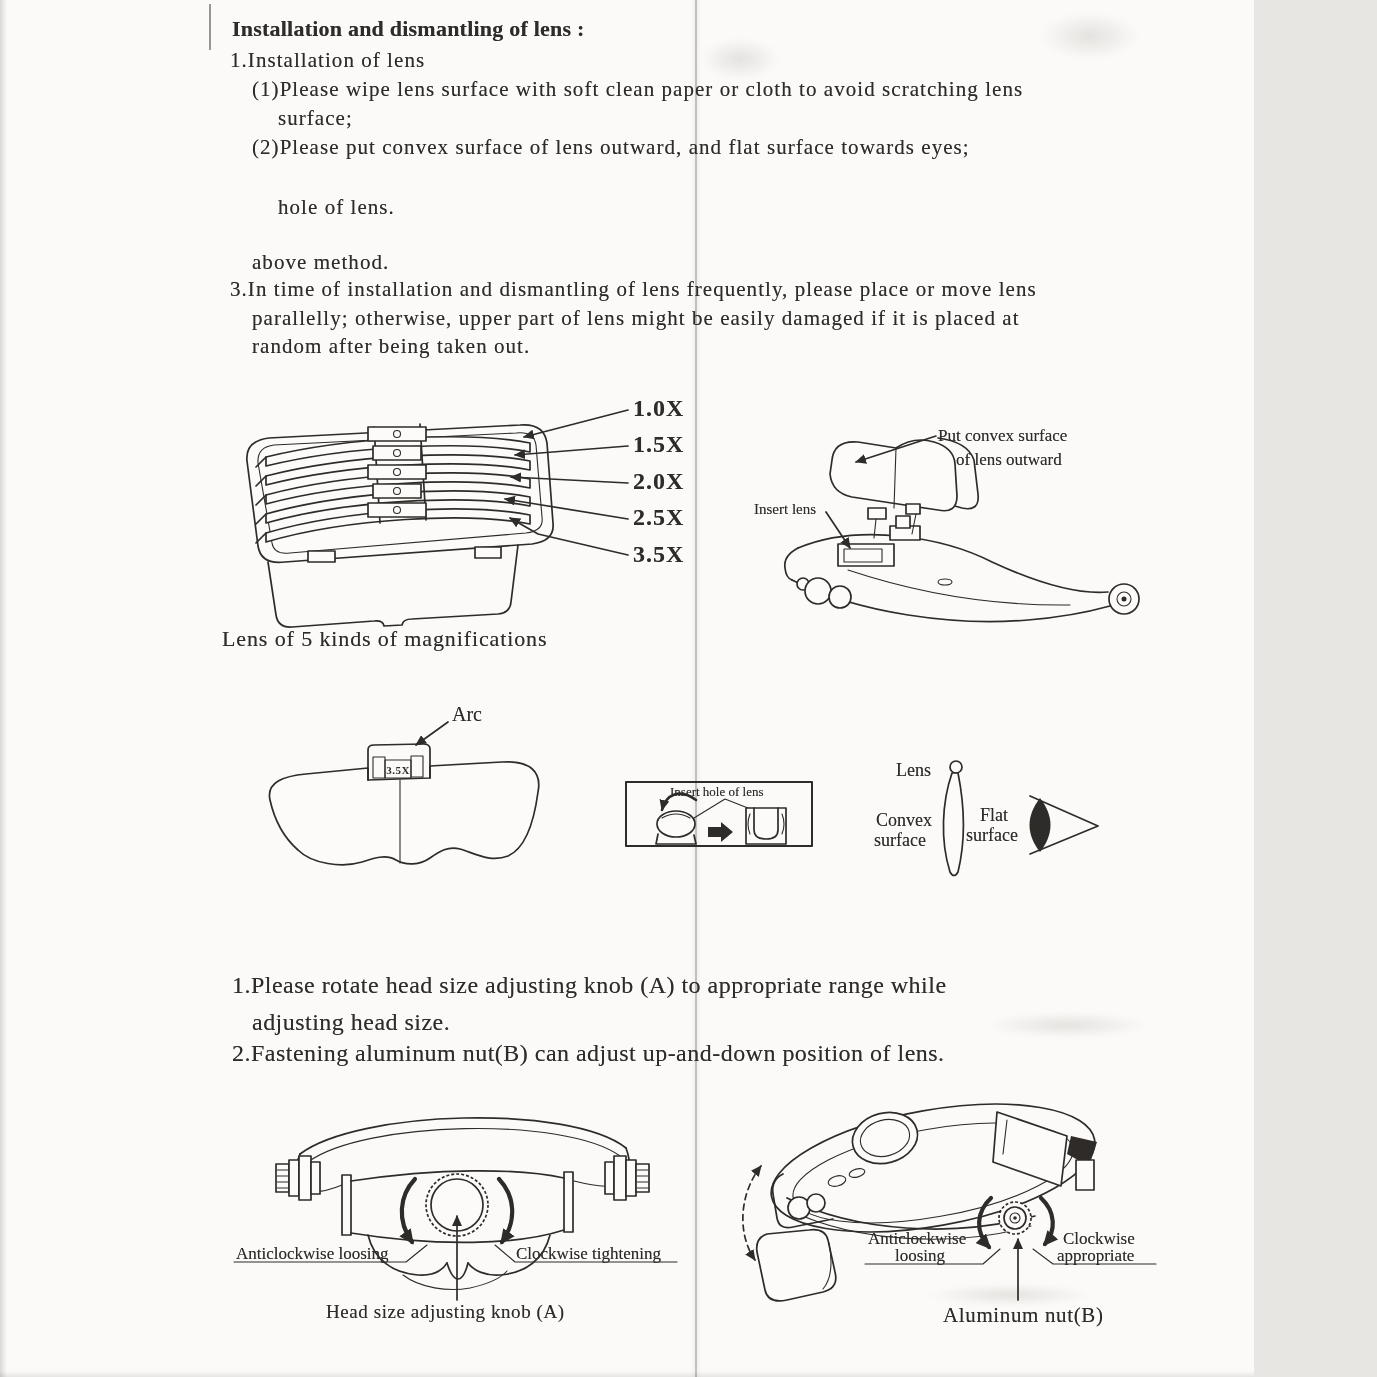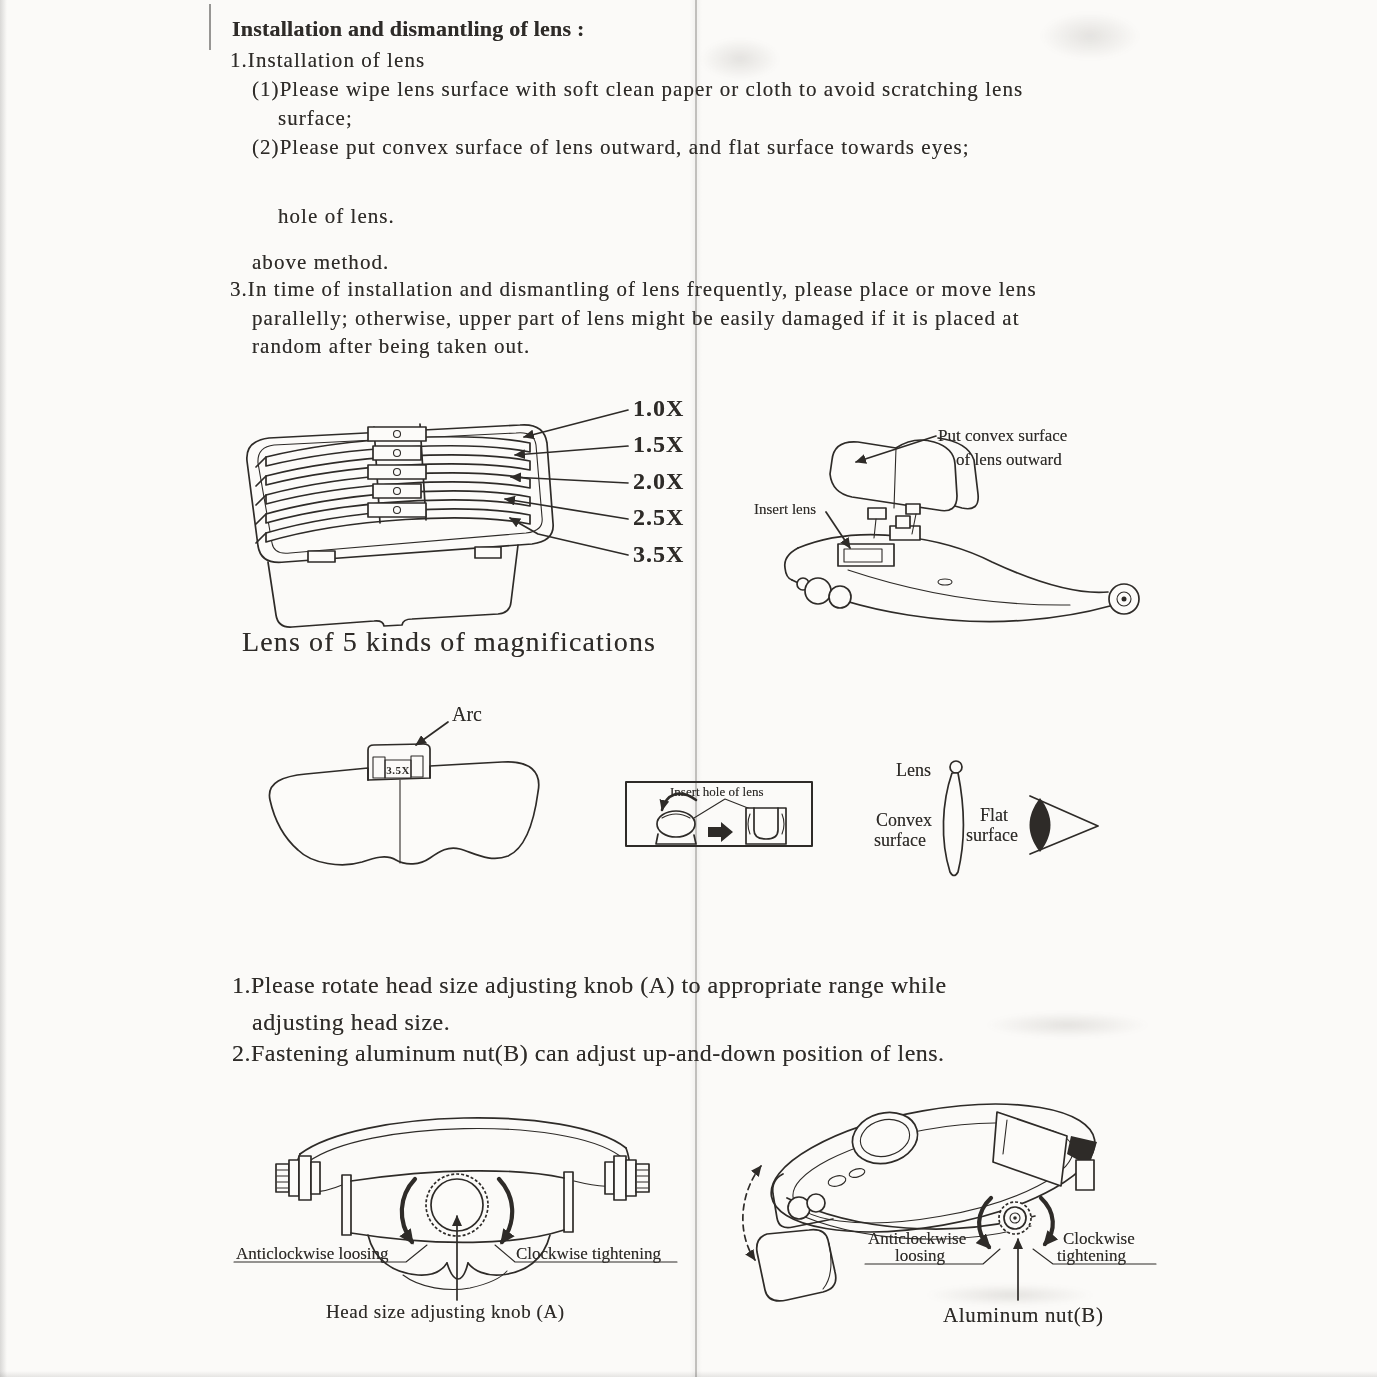--- a/index.html
+++ b/index.html
@@ -1,26 +1,26 @@
 <!DOCTYPE html>
 <html style="--ink: #2e2b28; --paper: #fbfaf8; --fold: #8f8d89;"><head>
 <meta charset="utf-8">
 <style>
   :root{ --ink:#2e2b28; --paper:#fbfaf8; --fold:#8f8d89; }
   html,body{margin:0;padding:0;background:#e8e6e2;}
-  #page{position:relative;width:1377px;height:1377px;background:var(--paper);overflow:hidden;}
+  #page{position:relative;width:1254px;height:1377px;background:var(--paper);overflow:hidden;}
   .txt{font-family:"Liberation Serif",serif;color:var(--ink);position:absolute;white-space:nowrap;
        text-shadow:0 0 .4px rgba(46,43,40,.5);}
   .title{font-size:22px;font-weight:bold;letter-spacing:.01em;}
   .s1{font-size:21px;letter-spacing:.05em;}
   .s2{font-size:24px;letter-spacing:.02em;}
   .s2h{font-size:24px;letter-spacing:.06em;}
   .ind0{left:230px}.ind1{left:252px}.ind2{left:278px}
   .mag{font-size:24px;font-weight:bold;letter-spacing:.04em;}
-  .cap22{font-size:28px;letter-spacing:.04em;margin-left:20px;}
+  .cap22{font-size:22px;letter-spacing:.04em;}
   .cap19{font-size:19px;letter-spacing:.03em;}
   .cap21{font-size:21px;letter-spacing:.03em;}
   .f13{font-size:13px}.f15{font-size:15px}.f17{font-size:17px}.f18{font-size:18px}.f20{font-size:20px}
   svg{position:absolute;overflow:visible;}
   .ln{fill:none;stroke:var(--ink);stroke-width:1.7;stroke-linecap:round;stroke-linejoin:round;}
   .lnt{fill:none;stroke:var(--ink);stroke-width:1.1;stroke-linecap:round;stroke-linejoin:round;}
   .fw{fill:#fcfbf9;stroke:var(--ink);stroke-width:1.7;stroke-linejoin:round;}
   .fk{fill:var(--ink);stroke:none;}
   .thick{fill:none;stroke:var(--ink);stroke-width:4.2;stroke-linecap:round;}
   .m3{fill:none;stroke:var(--ink);stroke-width:2.6;stroke-linecap:round;}
@@ -59,21 +59,21 @@
   <div class="smudge" style="left:1040px;top:12px;width:100px;height:48px"></div>
   <div class="smudge" style="left:700px;top:38px;width:80px;height:42px"></div>
   <div class="smudge" style="left:985px;top:1012px;width:165px;height:26px"></div>
   <div class="smudge" style="left:925px;top:1284px;width:170px;height:22px"></div>
 
   <div class="txt title" style="left:232px;top:16px">Installation and dismantling of lens :</div>
   <div class="txt s1 ind0" style="top:48px">1.Installation of lens</div>
   <div class="txt s1 ind1" style="top:77px">(1)Please wipe lens surface with soft clean paper or cloth to avoid scratching lens</div>
   <div class="txt s1 ind2" style="top:106px">surface;</div>
   <div class="txt s1 ind1" style="top:135px">(2)Please put convex surface of lens outward, and flat surface towards eyes;</div>
-  <div class="txt s1 ind2" style="top:204px">hole of lens.</div>
+  <div class="txt s1 ind2" style="top:195px">hole of lens.</div>
   <div class="txt s1 ind1" style="top:250px">above method.</div>
   <div class="txt s1 ind0" style="top:277px">3.In time of installation and dismantling of lens frequently, please place or move lens</div>
   <div class="txt s1 ind1" style="top:306px">parallelly; otherwise, upper part of lens might be easily damaged if it is placed at</div>
   <div class="txt s1 ind1" style="top:334px">random after being taken out.</div>
 
   <svg style="left:228px;top:383px" width="400" height="255" viewBox="0 0 400 255">
     <g>
       <path class="fw" d="M 19,78 Q 17,58 41,55 L 292,42 Q 316,40 319,60 L 325,140 Q 327,158 304,161 L 57,179 Q 33,182 30,163 Z"></path>
       <path class="lnt" d="M 30,80 Q 29,64 46,62 L 288,50 Q 306,48 308,62 L 314,134 Q 316,148 298,150 L 62,170 Q 46,172 44,160 Z"></path>
     </g>
@@ -298,16 +298,16 @@
       <path class="thick" d="M 326,120 C 341,134 341,153 330,166" marker-end="url(#arwb)"></path>
     </g>
     <g>
       <path class="lnt" d="M 150,186 L 268,186 M 268,186 L 285,171 M 338,186 L 441,186 M 338,186 L 318,171"></path>
     </g>
     <path class="ln" d="M 303,222 L 303,161" marker-end="url(#arw)"></path>
   </svg>
   <div class="txt f17" style="left:868px;top:1229px">Anticlockwise</div>
   <div class="txt f17" style="left:895px;top:1246px">loosing</div>
   <div class="txt f17" style="left:1063px;top:1229px">Clockwise</div>
-  <div class="txt f17" style="left:1057px;top:1246px">tightening</div>
+  <div class="txt f17" style="left:1057px;top:1246px">appropriate</div>
   <div class="txt cap21" style="left:943px;top:1303px">Aluminum nut(B)</div>
 
 </div>
 
 </body></html>

